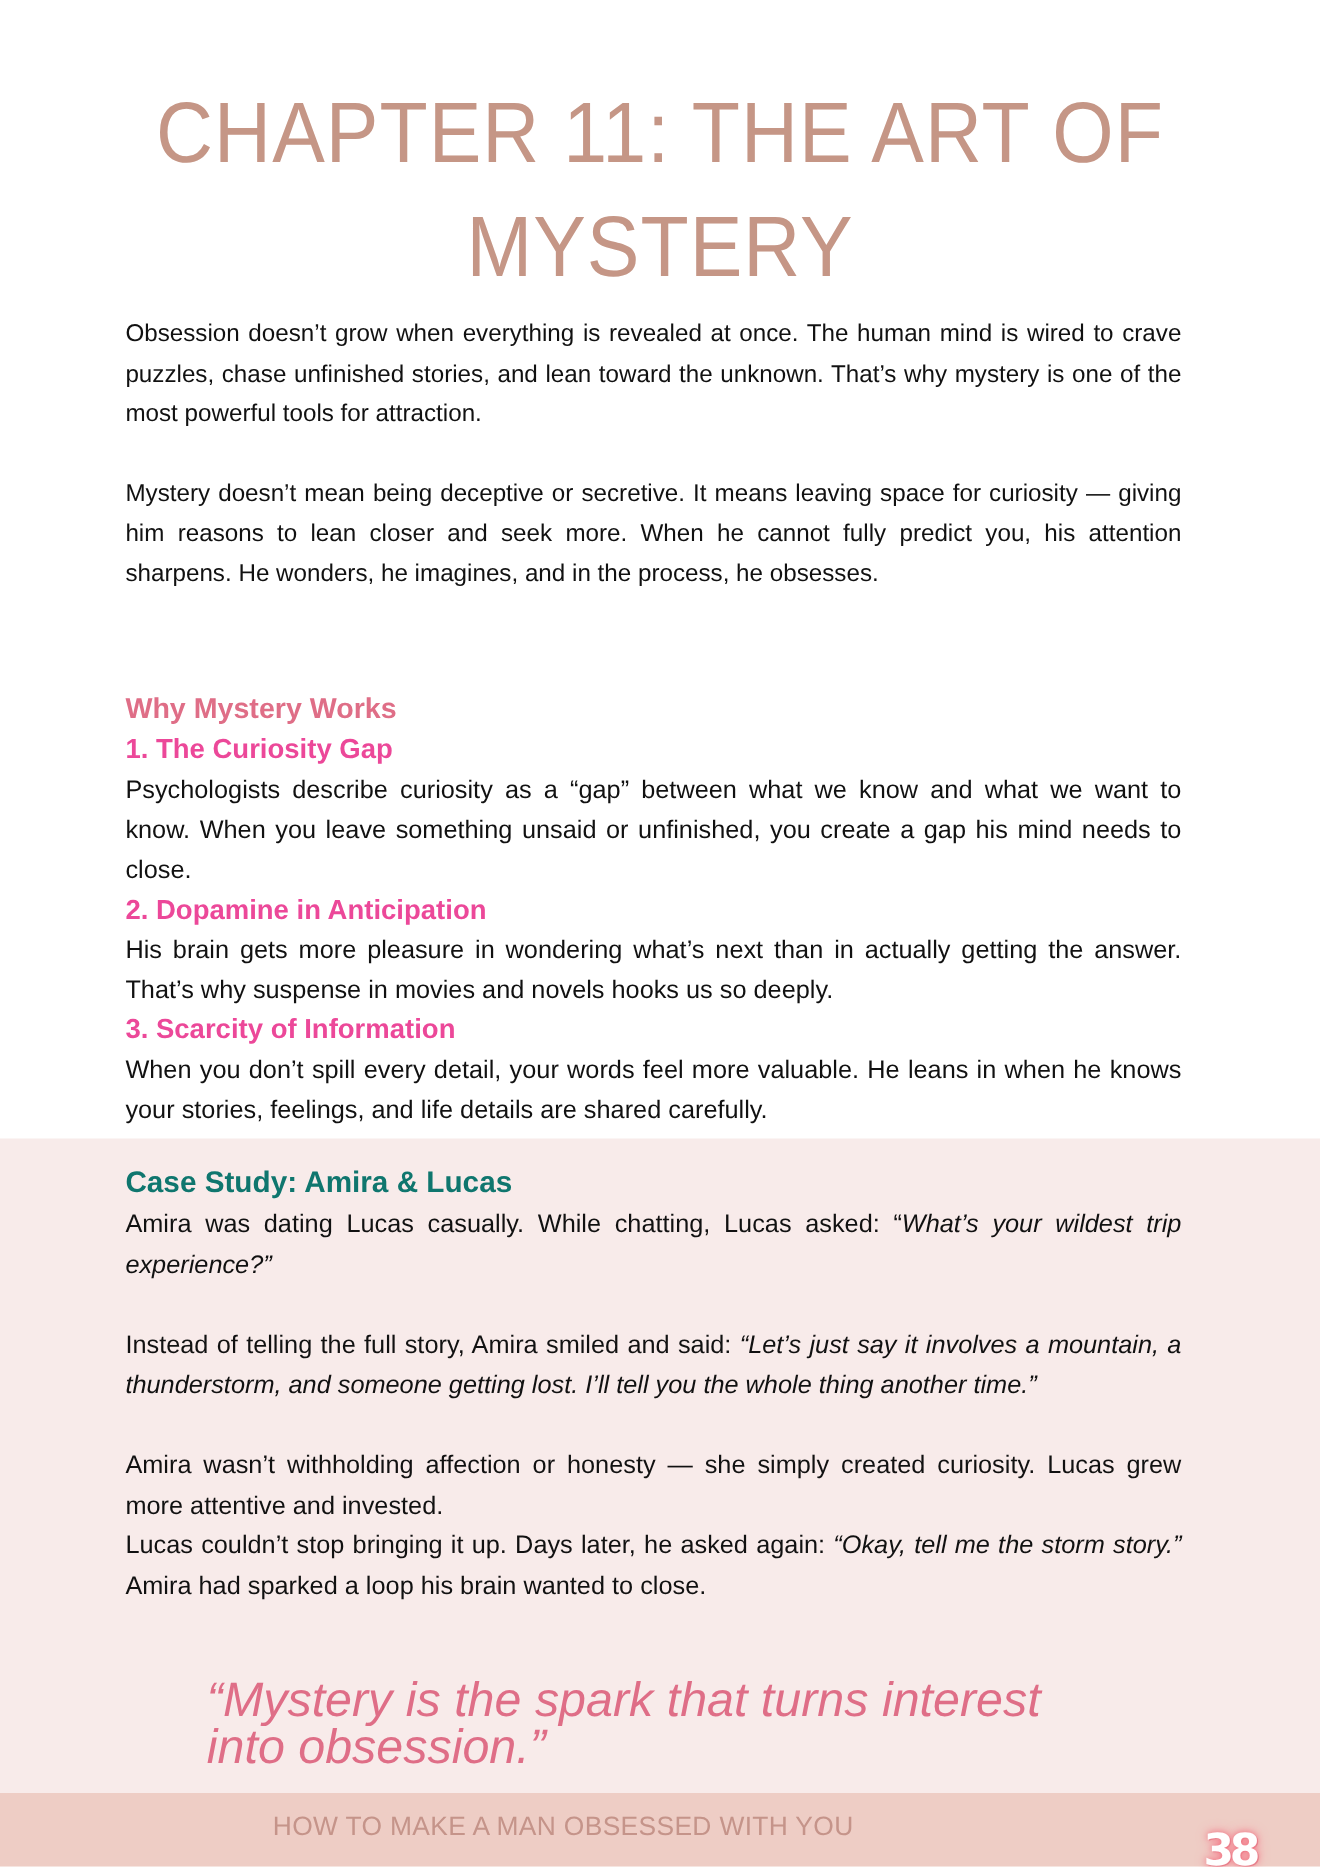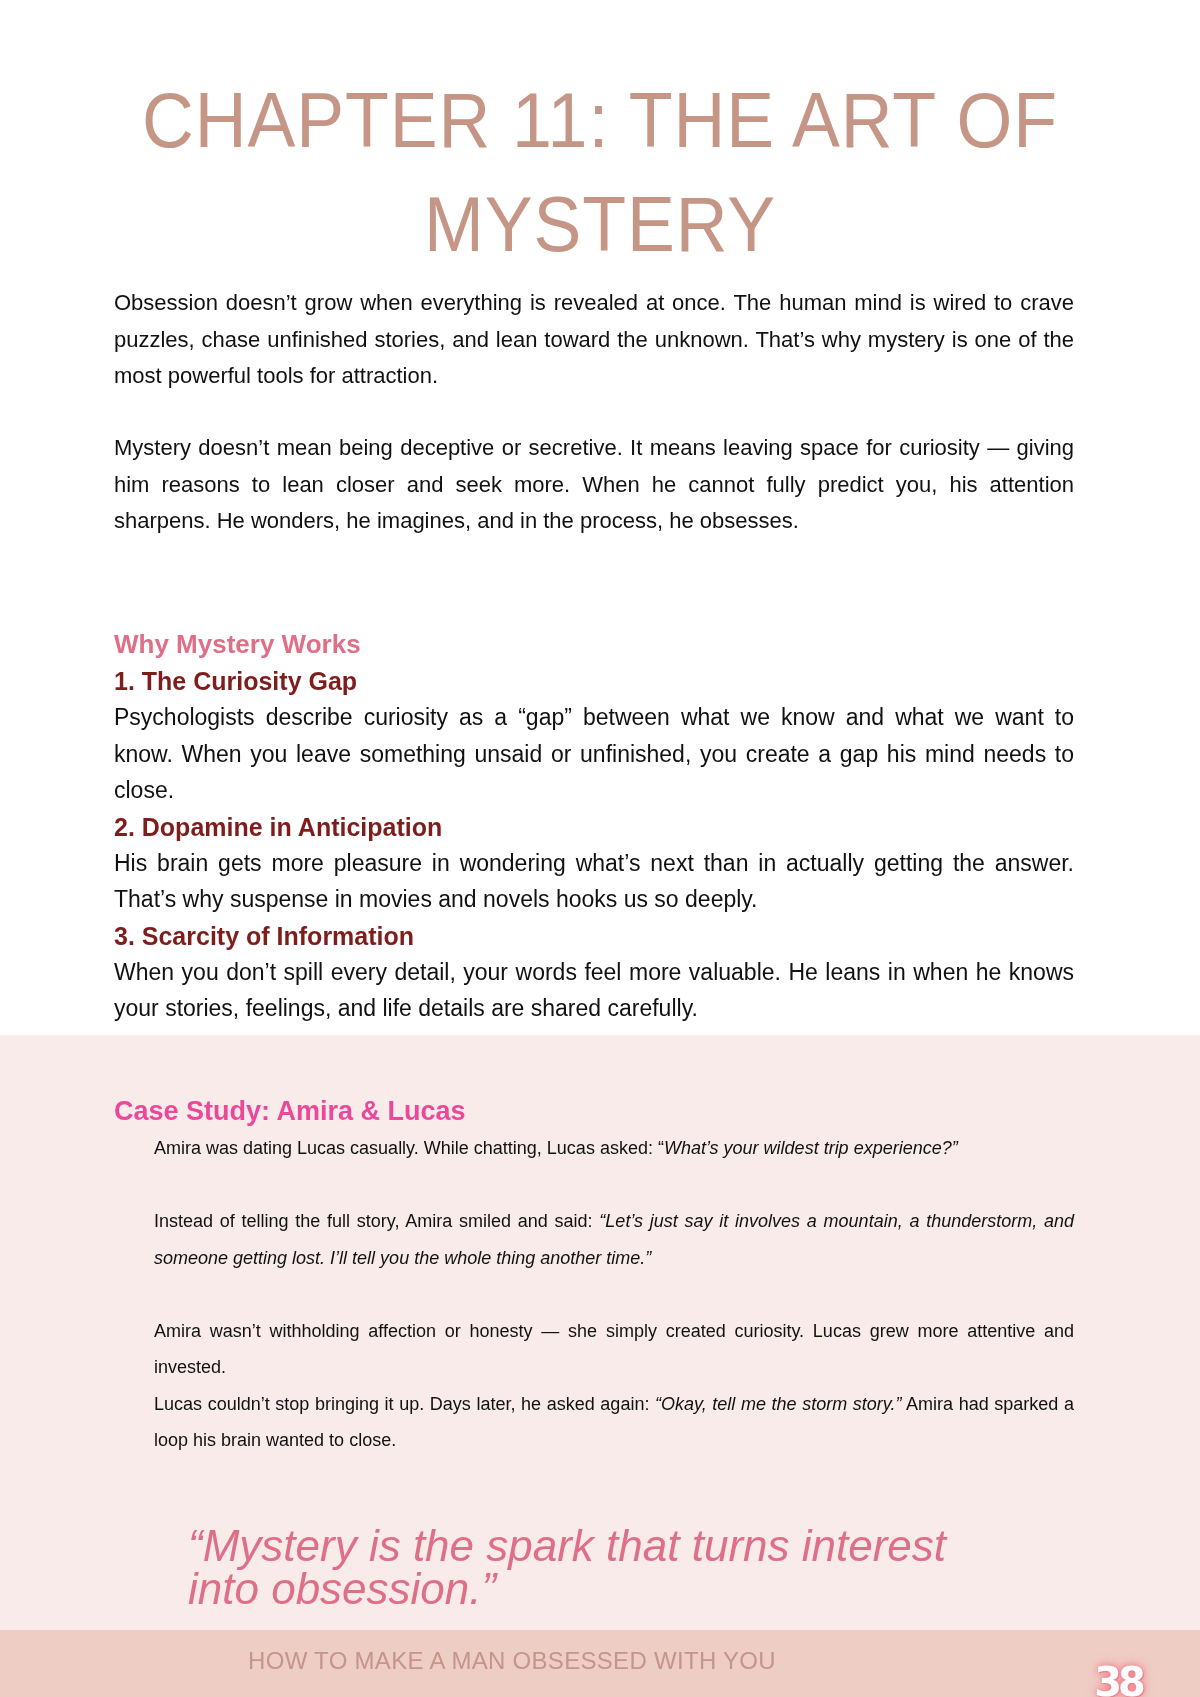--- a/index.html
+++ b/index.html
@@ -16,30 +16,30 @@
 
     .content {
       position: absolute; left: 114px; width: 960px;
       font-size: 22px; line-height: 36.5px; text-align: justify;
     }
     .p1 { top: 285px; }
     .p2 { top: 430px; }
 
     .section { position: absolute; left: 114px; top: 612px; width: 960px; margin-top: 13px; }
     .sec-heading { color: #df6e87; font-weight: 700; font-size: 26px; line-height: 38px; }
-    .sub-heading { color: #7f1d1d; font-weight: 700; font-size: 25px; line-height: 36px; }
+    .sub-heading { color: #ec4899; font-weight: 700; font-size: 25px; line-height: 36px; }
     .sec-text { font-size: 23px; line-height: 36.5px; text-align: justify; }
 
     .case-band {
       position: absolute; left: 0; top: 1035px; width: 1200px; height: 596px;
       background: #f8ebea;
     }
     .case { position: absolute; left: 114px; top: 1056px; width: 960px; }
-    .case-heading { color: #ec4899; font-weight: 700; font-size: 27px; line-height: 38px; margin-top: 36px; }
-    .case-text { font-size: 18px; line-height: 36.5px; text-align: justify; margin-left: 40px; }
+    .case-heading { color: #0f766e; font-weight: 700; font-size: 27px; line-height: 38px; }
+    .case-text { font-size: 23px; line-height: 36.5px; text-align: justify; }
     .case-text em { font-style: italic; }
     .gap { height: 36.5px; }
 
     .quote {
       position: absolute; left: 188px; top: 1524px; width: 800px;
       text-align: left; color: #df6e87; font-style: italic;
       font-size: 44px; line-height: 43px;
     }
 
     .footer {

